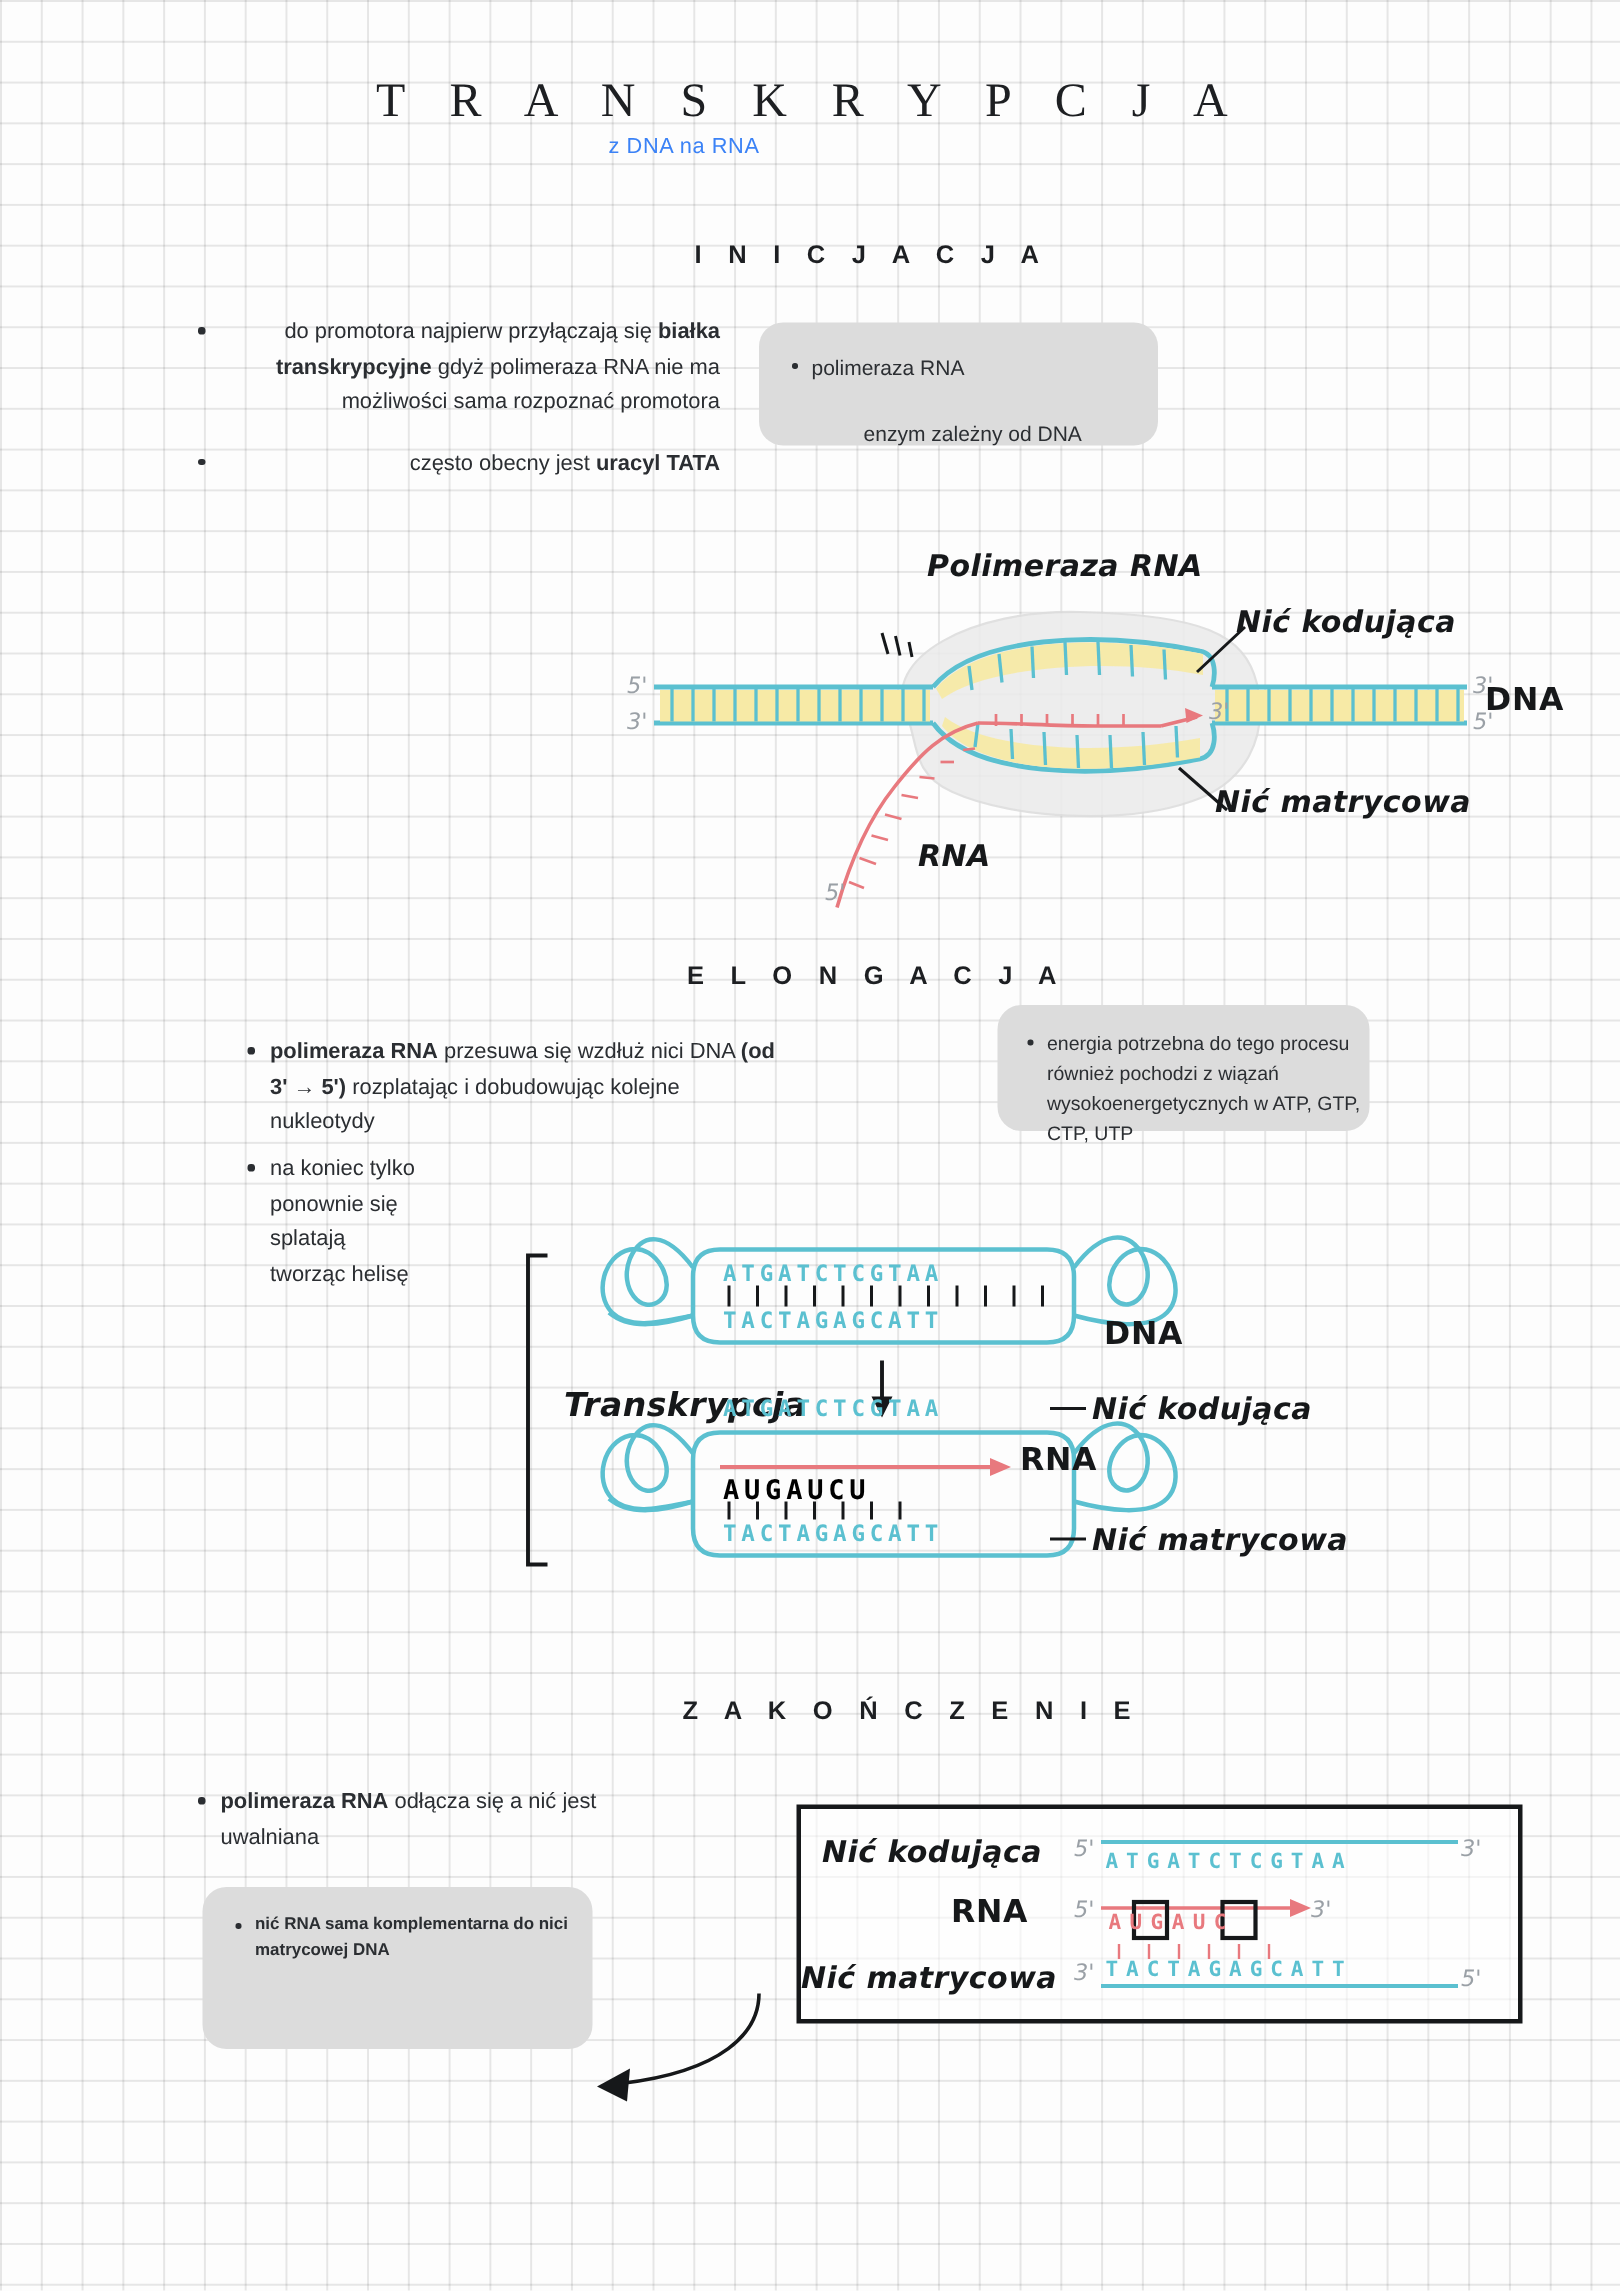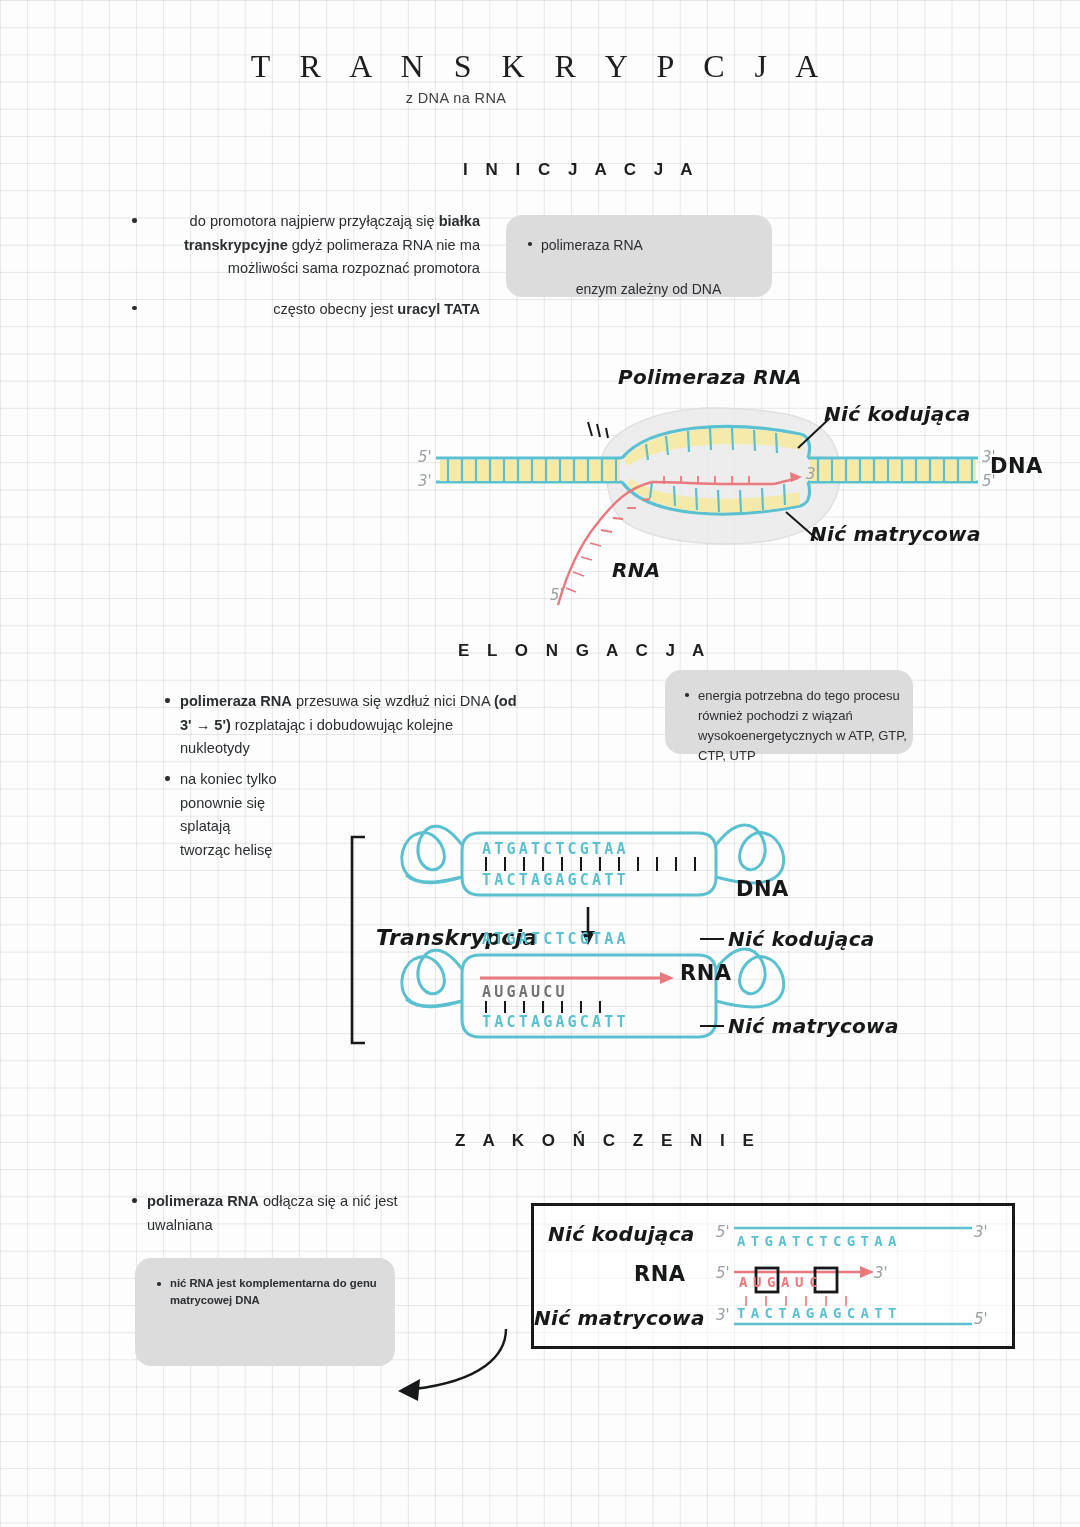--- a/index.html
+++ b/index.html
@@ -16,21 +16,21 @@
   .abs{position:absolute;}
 
   
   #doc-title{
     top:48px;left:0;width:1080px;text-align:center;
     font-family:"Liberation Serif", serif;
     font-size:32px;letter-spacing:11px;color:#1d1f22;font-weight:400;
   }
   #doc-subtitle{
     top:90px;left:0;width:912px;text-align:center;
-    font-size:14.5px;letter-spacing:.4px;color:#404040;
+    font-size:14.5px;letter-spacing:.4px;color:#3b82f6;
   }
 
   
   .section-heading{
     font-size:17px;font-weight:700;letter-spacing:6.5px;color:#1d1f22;
   }
 
   
   .bullets{font-size:14.6px;line-height:1.62;color:#2b2e32;}
   .bullets li{margin-bottom:17px;}
@@ -66,21 +66,21 @@
     font-family:"DejaVu Sans", sans-serif;
     font-weight:700;color:#16181a;letter-spacing:.5px;
   }
   .prime{font-family:"DejaVu Sans", sans-serif;font-size:15px;color:#9aa0a6;font-style:italic;}
   .seq{
     font-family:"DejaVu Sans Mono", monospace;
     font-size:15px;font-weight:700;color:#5bc0d0;letter-spacing:3.2px;
   }
   .seq-r{
     font-family:"DejaVu Sans Mono", monospace;
-    font-size:15px;font-weight:700;color:#737373;letter-spacing:3.2px;
+    font-size:18px;font-weight:700;color:#000000;letter-spacing:3.2px;
   }
 </style>
 </head>
 <body>
 
 <div class="abs" id="doc-title">T R A N S K R Y P C J A</div>
 <div class="abs" id="doc-subtitle">z DNA na RNA</div>
 
 <div class="abs section-heading" style="top:160px;left:463px;">I N I C J A C J A</div>
 
@@ -315,21 +315,21 @@
 <div class="abs section-heading" style="top:1131px;left:455px;">Z A K O Ń C Z E N I E</div>
 
 <div class="abs" style="top:1190px;left:130px;width:290px;">
   <ul class="bullets">
     <li><b>polimeraza RNA</b><span> odłącza się a nić jest uwalniana</span></li>
   </ul>
 </div>
 
 <div class="abs callout small" style="top:1258px;left:135px;width:260px;height:108px;padding:17px 14px 0 20px;">
   <ul>
-    <li>nić RNA jest komplementarna do genu matrycowej DNA</li>
+    <li>nić RNA sama komplementarna do nici matrycowej DNA</li>
   </ul>
 </div>
 
 <div class="abs" style="top:1325px;left:378px;width:180px;height:120px;">
   <svg width="180" height="120" viewBox="0 0 180 120">
     <path d="M128,4 C128,30 104,56 36,64" fill="none" stroke="#16181a" stroke-width="2.4"></path>
     <polygon points="20,66 42,54 40,76" fill="#16181a"></polygon>
   </svg>
 </div>
 

